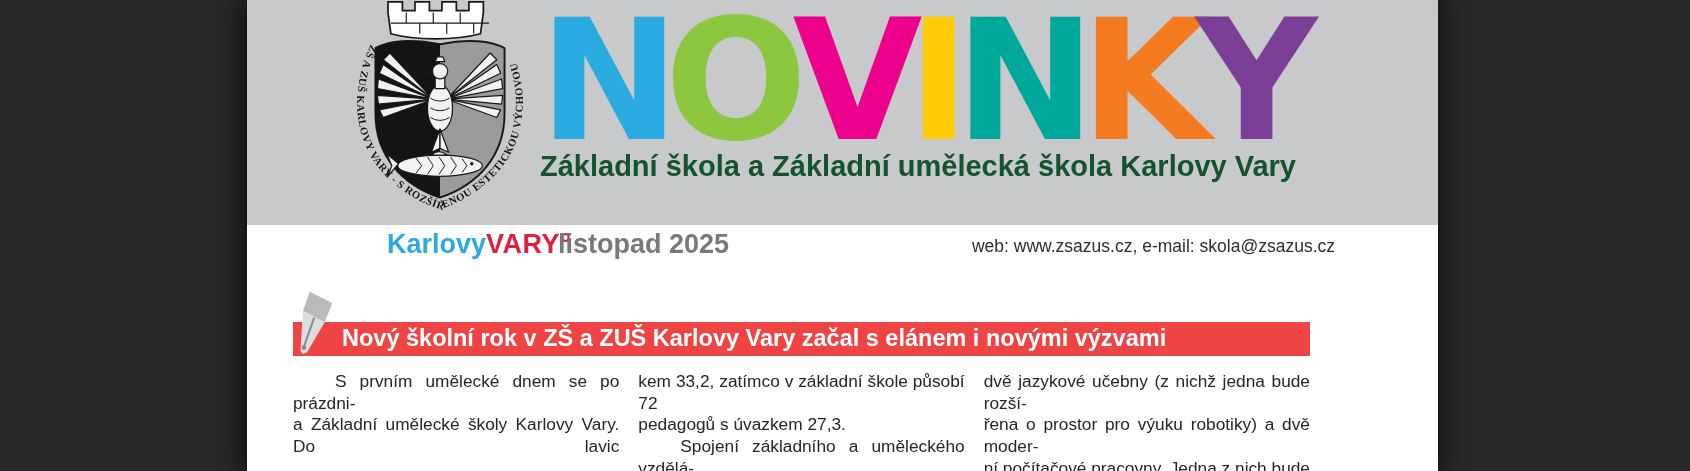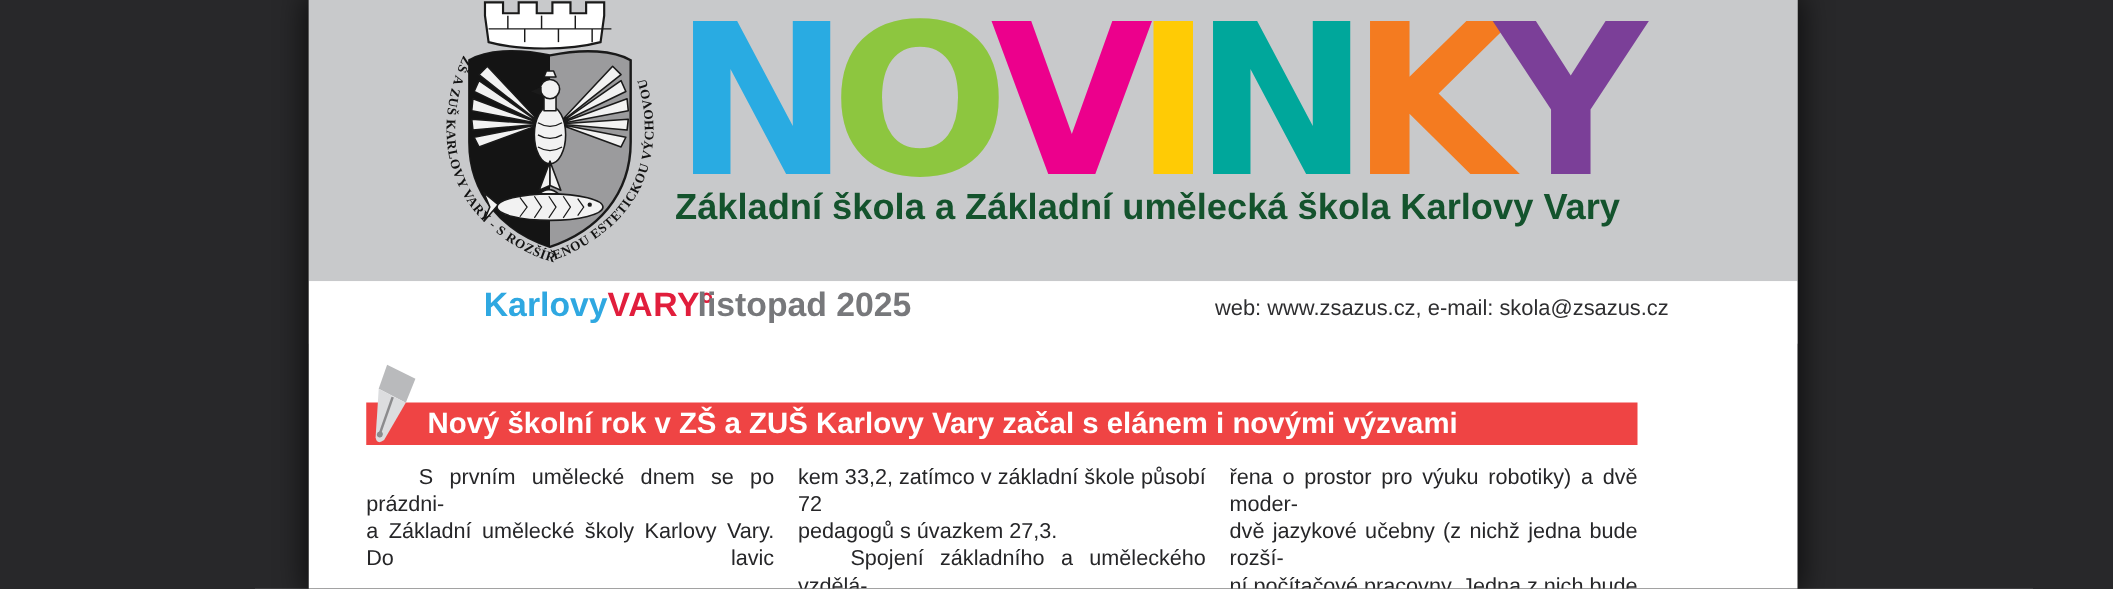--- a/index.html
+++ b/index.html
@@ -161,20 +161,20 @@
       <div class="line">a Základní umělecké školy Karlovy Vary. Do lavic</div>
 
     </div>
     <div class="col">
       <div class="line">kem 33,2, zatímco v základní škole působí 72</div>
       <div class="line noj">pedagogů s úvazkem 27,3.</div>
       <div class="line ind">Spojení základního a uměleckého vzdělá-</div>
 
     </div>
     <div class="col">
+      <div class="line">dvě jazykové učebny (z nichž jedna bude rozší-</div>
       <div class="line">řena o prostor pro výuku robotiky) a dvě moder-</div>
-      <div class="line">dvě jazykové učebny (z nichž jedna bude rozší-</div>
       <div class="line">ní počítačové pracovny. Jedna z nich bude za-</div>
 
     </div>
   </div>
 
 </div>
 
 </body></html>

